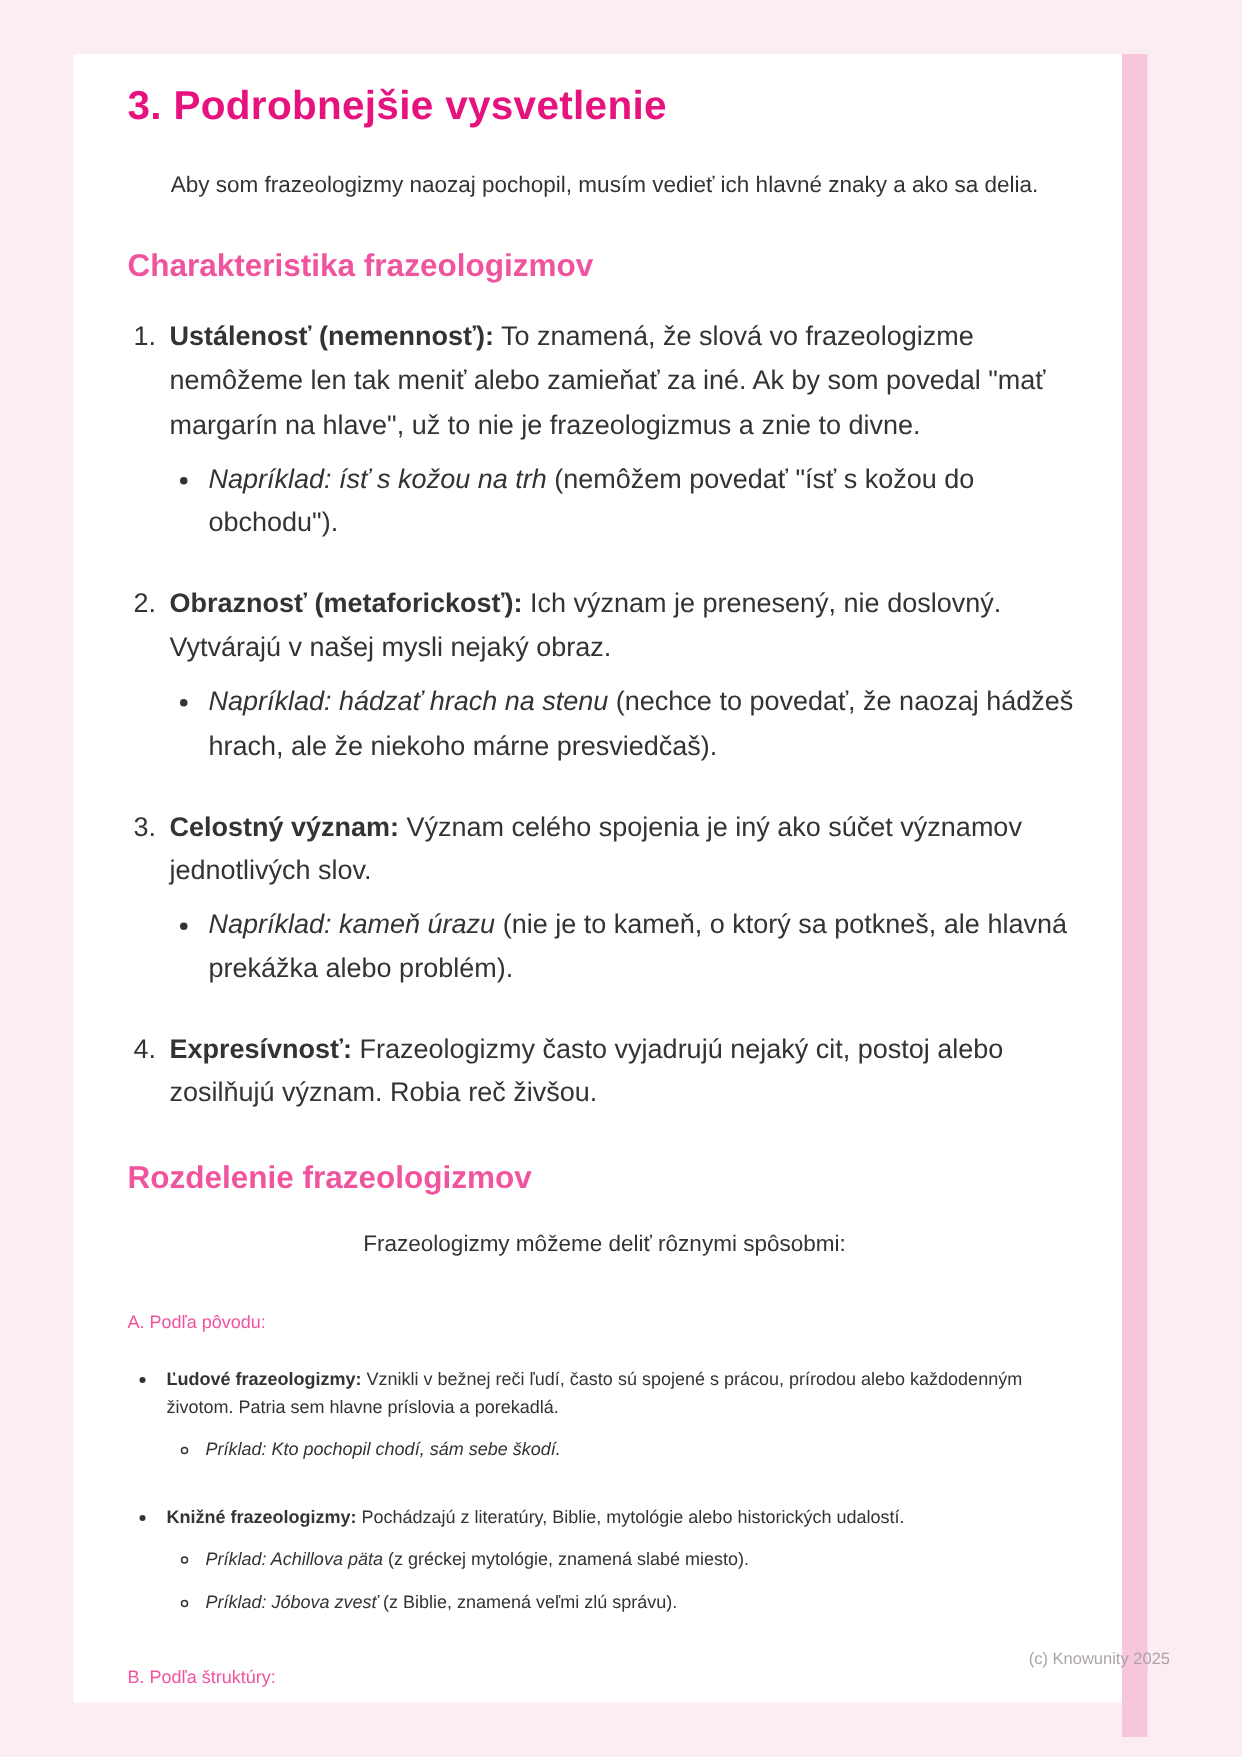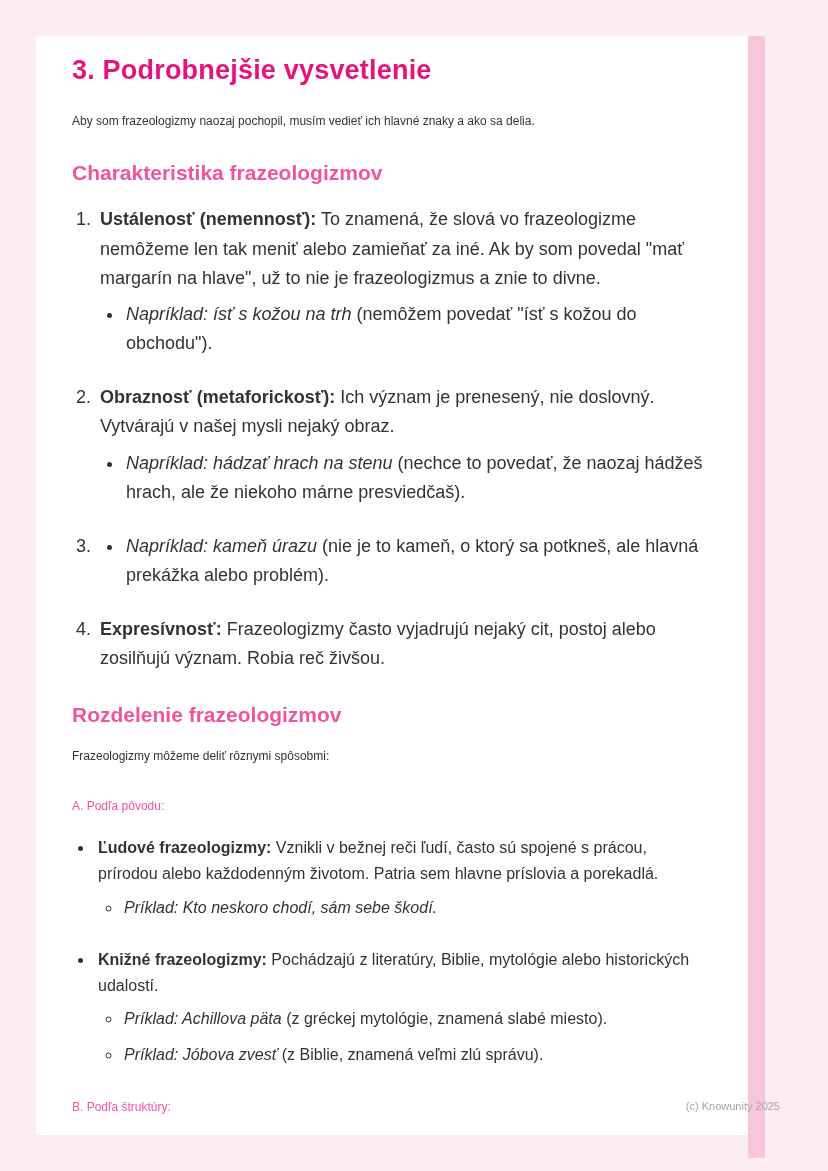--- a/index.html
+++ b/index.html
@@ -18,41 +18,42 @@
     position: absolute;
     left: 748px;
     top: 36px;
     width: 17px;
     height: 1122px;
     background: var(--stripe, #f8c6da);
     z-index: 1;
   }
   .card {
     position: absolute;
-    left: 36px;
+    left: 49px;
     top: 36px;
     width: 712px;
     height: 1099px;
     background: #ffffff;
     box-sizing: border-box;
     padding: 0 40px 0 36px;
     z-index: 0;
   }
   h1.doc-title {
     margin: 19px 0 26px 0;
     font-size: 27px;
     font-weight: bold;
     color: var(--title, #e6137f);
     letter-spacing: 0.2px;
   }
   p.body-text {
     margin: 0 0 22px 0;
-    font-size: 12px;
+    font-size: 15px;
     line-height: 1.62;
     color: var(--body, #333333);
+    text-align: center;
   }
   h2.section-heading {
     margin: 30px 0 20px 0;
     font-size: 21px;
     font-weight: bold;
     color: var(--heading, #f0549e);
   }
   h3.subsection-heading {
     margin: 32px 0 22px 0;
     font-size: 12px;
@@ -68,21 +69,21 @@
   ol.numbered-list > li {
     margin-bottom: 25px;
     padding-left: 4px;
     line-height: 1.62;
   }
   ol.numbered-list > li:last-child { margin-bottom: 0; }
   ul.bullet-list {
     margin: 0;
     padding-left: 22px;
     list-style-type: disc;
-    font-size: 16px;
+    font-size: 12px;
     color: var(--body, #333333);
   }
   ul.bullet-list > li {
     margin-bottom: 26px;
     padding-left: 4px;
     line-height: 1.62;
   }
   ul.bullet-list > li:last-child { margin-bottom: 0; }
   .li-body { margin: 0; line-height: 1.62; }
   .li-body strong { font-weight: bold; }
@@ -136,40 +137,41 @@
           <li><em class="example-italic">Napríklad: ísť s kožou na trh</em><span> (nemôžem povedať "ísť s kožou do obchodu").</span></li>
         </ul>
       </li>
       <li>
         <p class="li-body"><strong>Obraznosť (metaforickosť):</strong><span> Ich význam je prenesený, nie doslovný. Vytvárajú v našej mysli nejaký obraz.</span></p>
         <ul class="example-list-disc">
           <li><em class="example-italic">Napríklad: hádzať hrach na stenu</em><span> (nechce to povedať, že naozaj hádžeš hrach, ale že niekoho márne presviedčaš).</span></li>
         </ul>
       </li>
       <li>
+        <p class="li-body"><strong>Celostný význam:</strong><span> Význam celého spojenia je iný ako súčet významov jednotlivých slov.</span></p>
         <ul class="example-list-disc">
           <li><em class="example-italic">Napríklad: kameň úrazu</em><span> (nie je to kameň, o ktorý sa potkneš, ale hlavná prekážka alebo problém).</span></li>
         </ul>
       </li>
       <li>
         <p class="li-body"><strong>Expresívnosť:</strong><span> Frazeologizmy často vyjadrujú nejaký cit, postoj alebo zosilňujú význam. Robia reč živšou.</span></p>
       </li>
     </ol>
 
     <h2 class="section-heading">Rozdelenie frazeologizmov</h2>
 
     <p class="body-text">Frazeologizmy môžeme deliť rôznymi spôsobmi:</p>
 
     <h3 class="subsection-heading">A. Podľa pôvodu:</h3>
 
     <ul class="bullet-list">
       <li>
         <p class="li-body"><strong>Ľudové frazeologizmy:</strong><span> Vznikli v bežnej reči ľudí, často sú spojené s prácou, prírodou alebo každodenným životom. Patria sem hlavne príslovia a porekadlá.</span></p>
         <ul class="example-list-circle">
-          <li><em class="example-italic">Príklad: Kto neskoro chodí, sám sebe škodí.</em><span></span></li>
+          <li><em class="example-italic">Príklad: Kto pochopil chodí, sám sebe škodí.</em><span></span></li>
         </ul>
       </li>
       <li>
         <p class="li-body"><strong>Knižné frazeologizmy:</strong><span> Pochádzajú z literatúry, Biblie, mytológie alebo historických udalostí.</span></p>
         <ul class="example-list-circle">
           <li><em class="example-italic">Príklad: Achillova päta</em><span> (z gréckej mytológie, znamená slabé miesto).</span></li>
           <li><em class="example-italic">Príklad: Jóbova zvesť</em><span> (z Biblie, znamená veľmi zlú správu).</span></li>
         </ul>
       </li>
     </ul>

